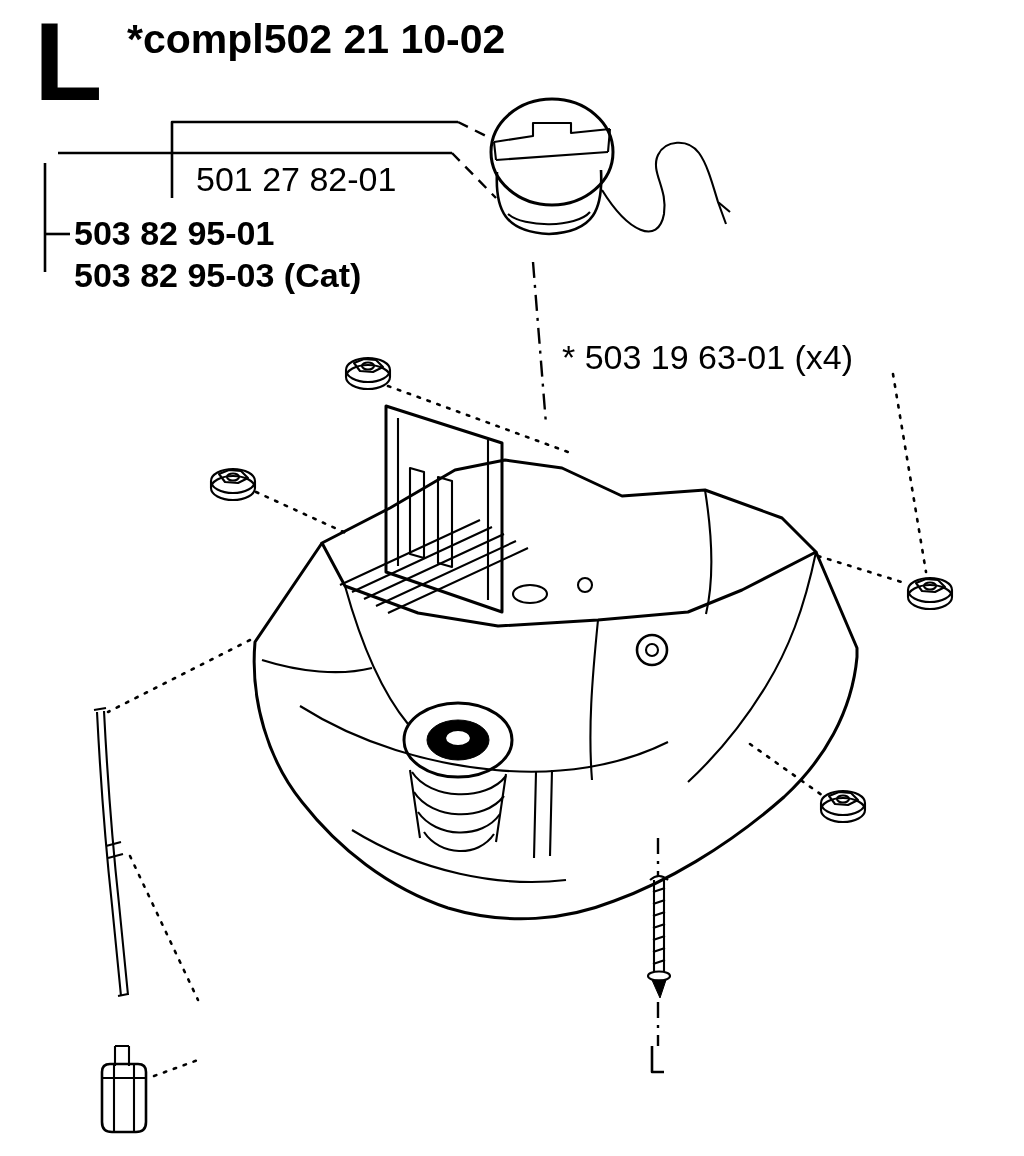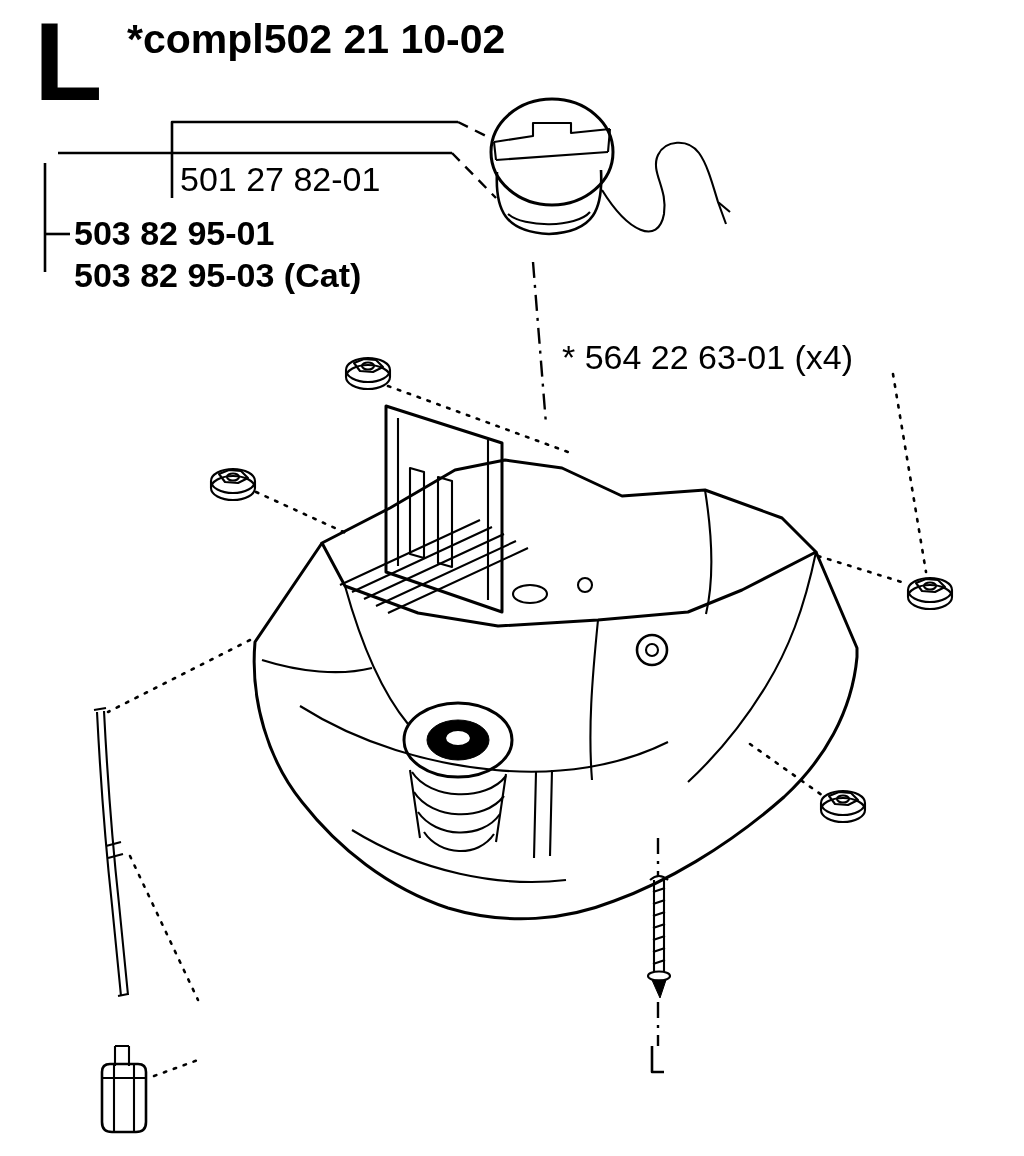--- a/index.html
+++ b/index.html
@@ -136,17 +136,17 @@
     <g>
       <path class="s2" d="M115,1046 L115,1066 M129,1046 L129,1066 M115,1046 L129,1046"></path>
       <path class="s25" d="M102,1072 Q102,1064 110,1064 L138,1064 Q146,1064 146,1072 L146,1122 Q146,1132 136,1132 L112,1132 Q102,1132 102,1122 Z"></path>
       <path class="s2" d="M114,1064 L114,1132 M134,1064 L134,1132"></path>
       <path class="s2" d="M102,1078 L146,1078"></path>
     </g>
   </svg>
 
   <div class="lbl" id="section-letter">L</div>
   <div class="lbl" id="page-title">*compl502 21 10-02</div>
-  <div class="lbl" style="left:180px;top:160px;">501 27 82-01</div>
+  <div class="lbl" style="left:196px;top:160px;">501 27 82-01</div>
   <div class="lbl bold" style="left:74px;top:214px;">503 82 95-01</div>
   <div class="lbl bold" style="left:74px;top:256px;">503 82 95-03 (Cat)</div>
-  <div class="lbl" style="left:562px;top:338px;">* 564 22 63-01 (x4)</div>
+  <div class="lbl" style="left:562px;top:338px;">* 503 19 63-01 (x4)</div>
 </div>
 
 </body></html>

